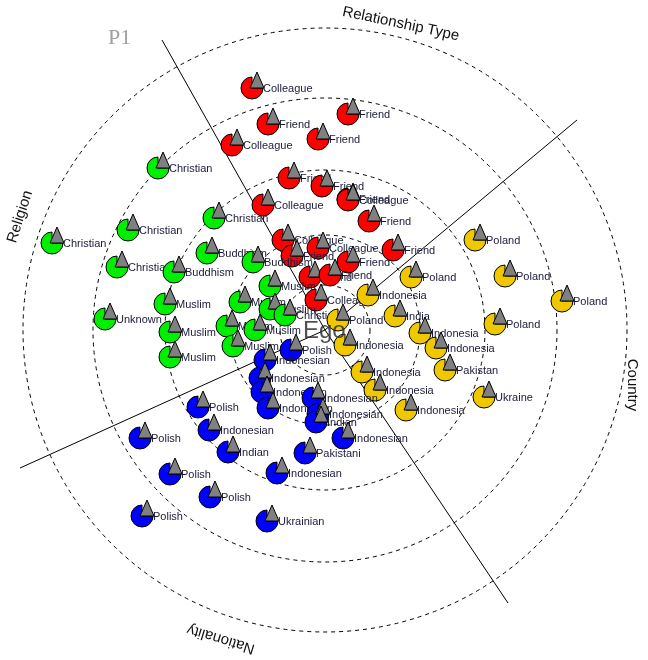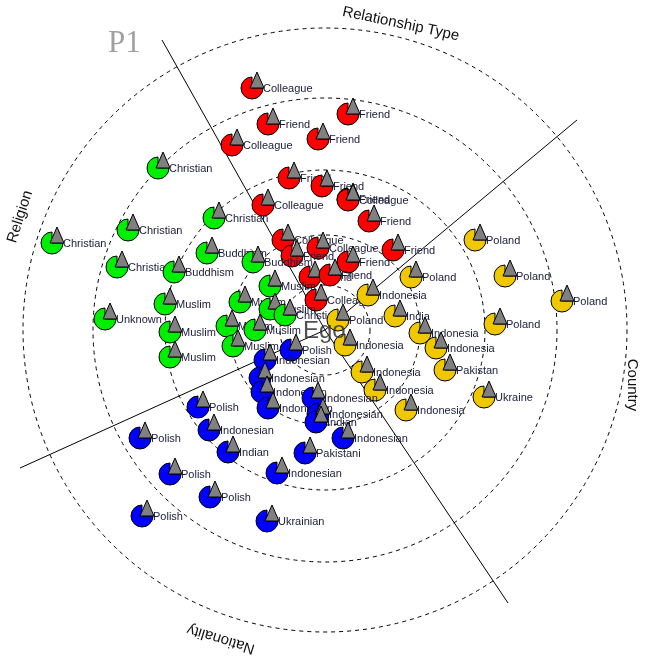--- a/index.html
+++ b/index.html
@@ -1,18 +1,18 @@
 <!DOCTYPE html>
 <html><head>
 <meta charset="utf-8">
 <style>
   html, body { margin:0; padding:0; background:#ffffff; }
   body { width:648px; height:660px; position:relative; overflow:hidden; font-family:"Liberation Sans", sans-serif; }
   #chart { position:absolute; left:0; top:0; width:648px; height:660px; }
-  .panel-label { position:absolute; left:108px; top:24px; font-family:"Liberation Serif", serif; font-size:31px; color:#a0a0a0; }
+  .panel-label { position:absolute; left:108px; top:24px; font-family:"Liberation Serif", serif; font-size:22px; color:#a0a0a0; }
   .node-label { font-family:"Liberation Sans", sans-serif; font-size:11px; fill:#1a1a3a; }
   .axis-label { font-family:"Liberation Sans", sans-serif; font-size:15px; fill:#111; }
   .ego-label { font-family:"Liberation Sans", sans-serif; font-size:24px; fill:#333; opacity:0.85; }
 </style>
 </head>
 <body>
 
 <div class="panel-label">P1</div>
 
 <svg id="chart" xmlns="http://www.w3.org/2000/svg" width="648" height="660" viewBox="0 0 648 660">

